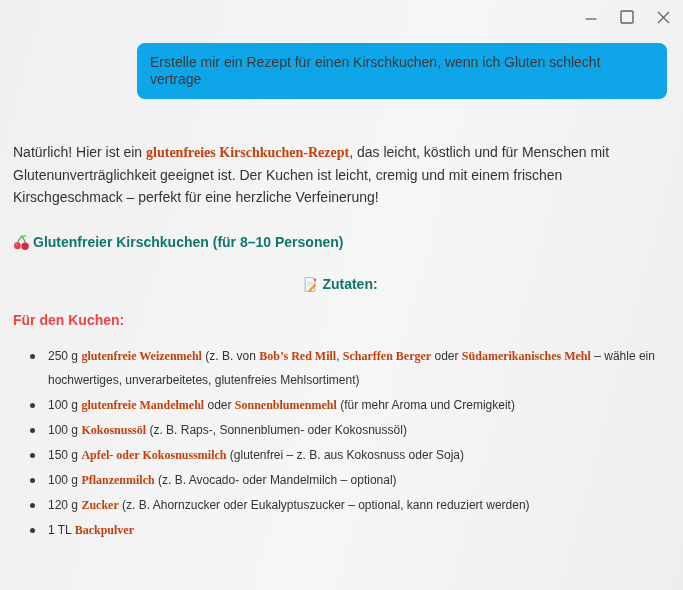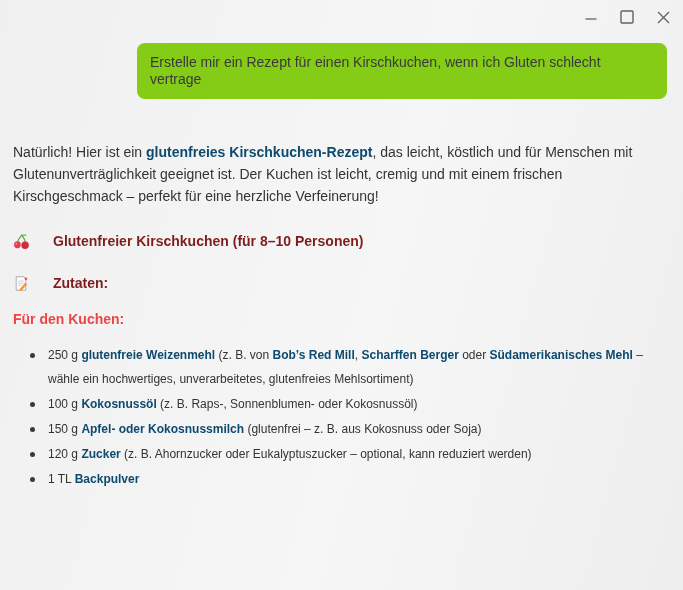--- a/index.html
+++ b/index.html
@@ -15,45 +15,45 @@
     display:flex; align-items:center;
   }
   .win-btn {
     width:24px; height:22px; margin-left:12px;
     display:flex; align-items:center; justify-content:center;
     cursor:pointer;
   }
   .content { padding:43px 16px 0 13px; }
   .user-bubble {
     margin-left:124px;
-    background:#84cc16;
+    background:#0ea5e9;
     border-radius:8px;
     padding:11px 13px;
     font-size:14px;
     line-height:17px;
     color:#3a3a3a;
   }
   .intro {
     margin:42px 0 0 0;
     font-size:14px;
     line-height:22px;
     color:#333333;
     max-width:645px;
   }
   .rtitle {
     margin:24px 0 0 0;
     font-size:14px;
     line-height:20px;
     font-weight:700;
-    color:#7f1d1d;
+    color:#0f766e;
     display:flex;
     align-items:center;
-    gap:23px;
+    gap:3px;
   }
-  .rtitle.second { margin-top:22px; }
+  .rtitle.second { margin-top:22px;justify-content:center; }
   .icon { display:inline-flex; width:17px; height:17px; flex:0 0 auto; }
   .subhead {
     margin:16px 0 0 0;
     font-size:14px;
     line-height:20px;
     font-weight:700;
     color:#ef4444;
   }
   ul.ingredients {
     margin:14px 0 0 0;
@@ -70,21 +70,21 @@
     max-width:625px;
   }
   ul.ingredients li::before {
     content:"";
     position:absolute;
     left:17px; top:10px;
     width:5px; height:5px;
     border-radius:50%;
     background:#3a3a3a;
   }
-  b { font-weight:700; color:#0c4a6e; }
+  b { font-weight:700; color:#c2410c;font-family:Liberation Serif, serif; }
 </style>
 </head>
 <body>
 
 <div class="titlebar">
   <div class="win-btn" aria-label="Minimize">
     <span class="icon" style="width:12px;height:12px;">
       <svg width="12" height="12" viewBox="0 0 12 12">
           <line x1="0.5" y1="8" x2="11.5" y2="8" stroke="#5f6368" stroke-width="1.3"></line>
         </svg>
@@ -141,20 +141,22 @@
           <circle cx="16.2" cy="4.2" r="1.7" fill="#e8574e"></circle>
         </svg>
       </span>
       <span>Zutaten:</span>
     </h3>
 
     <p class="subhead">Für den Kuchen:</p>
 
     <ul class="ingredients" id="ingredients-list">
         <li><span>250 g </span><b>glutenfreie Weizenmehl</b><span> (z. B. von </span><b>Bob’s Red Mill</b><span>, </span><b>Scharffen Berger</b><span> oder </span><b>Südamerikanisches Mehl</b><span> – wähle ein hochwertiges, unverarbeitetes, glutenfreies Mehlsortiment)</span></li>
+        <li><span>100 g </span><b>glutenfreie Mandelmehl</b><span> oder </span><b>Sonnenblumenmehl</b><span> (für mehr Aroma und Cremigkeit)</span></li>
         <li><span>100 g </span><b>Kokosnussöl</b><span> (z. B. Raps-, Sonnenblumen- oder Kokosnussöl)</span></li>
         <li><span>150 g </span><b>Apfel- oder Kokosnussmilch</b><span> (glutenfrei – z. B. aus Kokosnuss oder Soja)</span></li>
+        <li><span>100 g </span><b>Pflanzenmilch</b><span> (z. B. Avocado- oder Mandelmilch – optional)</span></li>
         <li><span>120 g </span><b>Zucker</b><span> (z. B. Ahornzucker oder Eukalyptuszucker – optional, kann reduziert werden)</span></li>
         <li><span>1 TL </span><b>Backpulver</b></li>
       </ul>
 
   </div>
 </div>
 
 </body></html>

